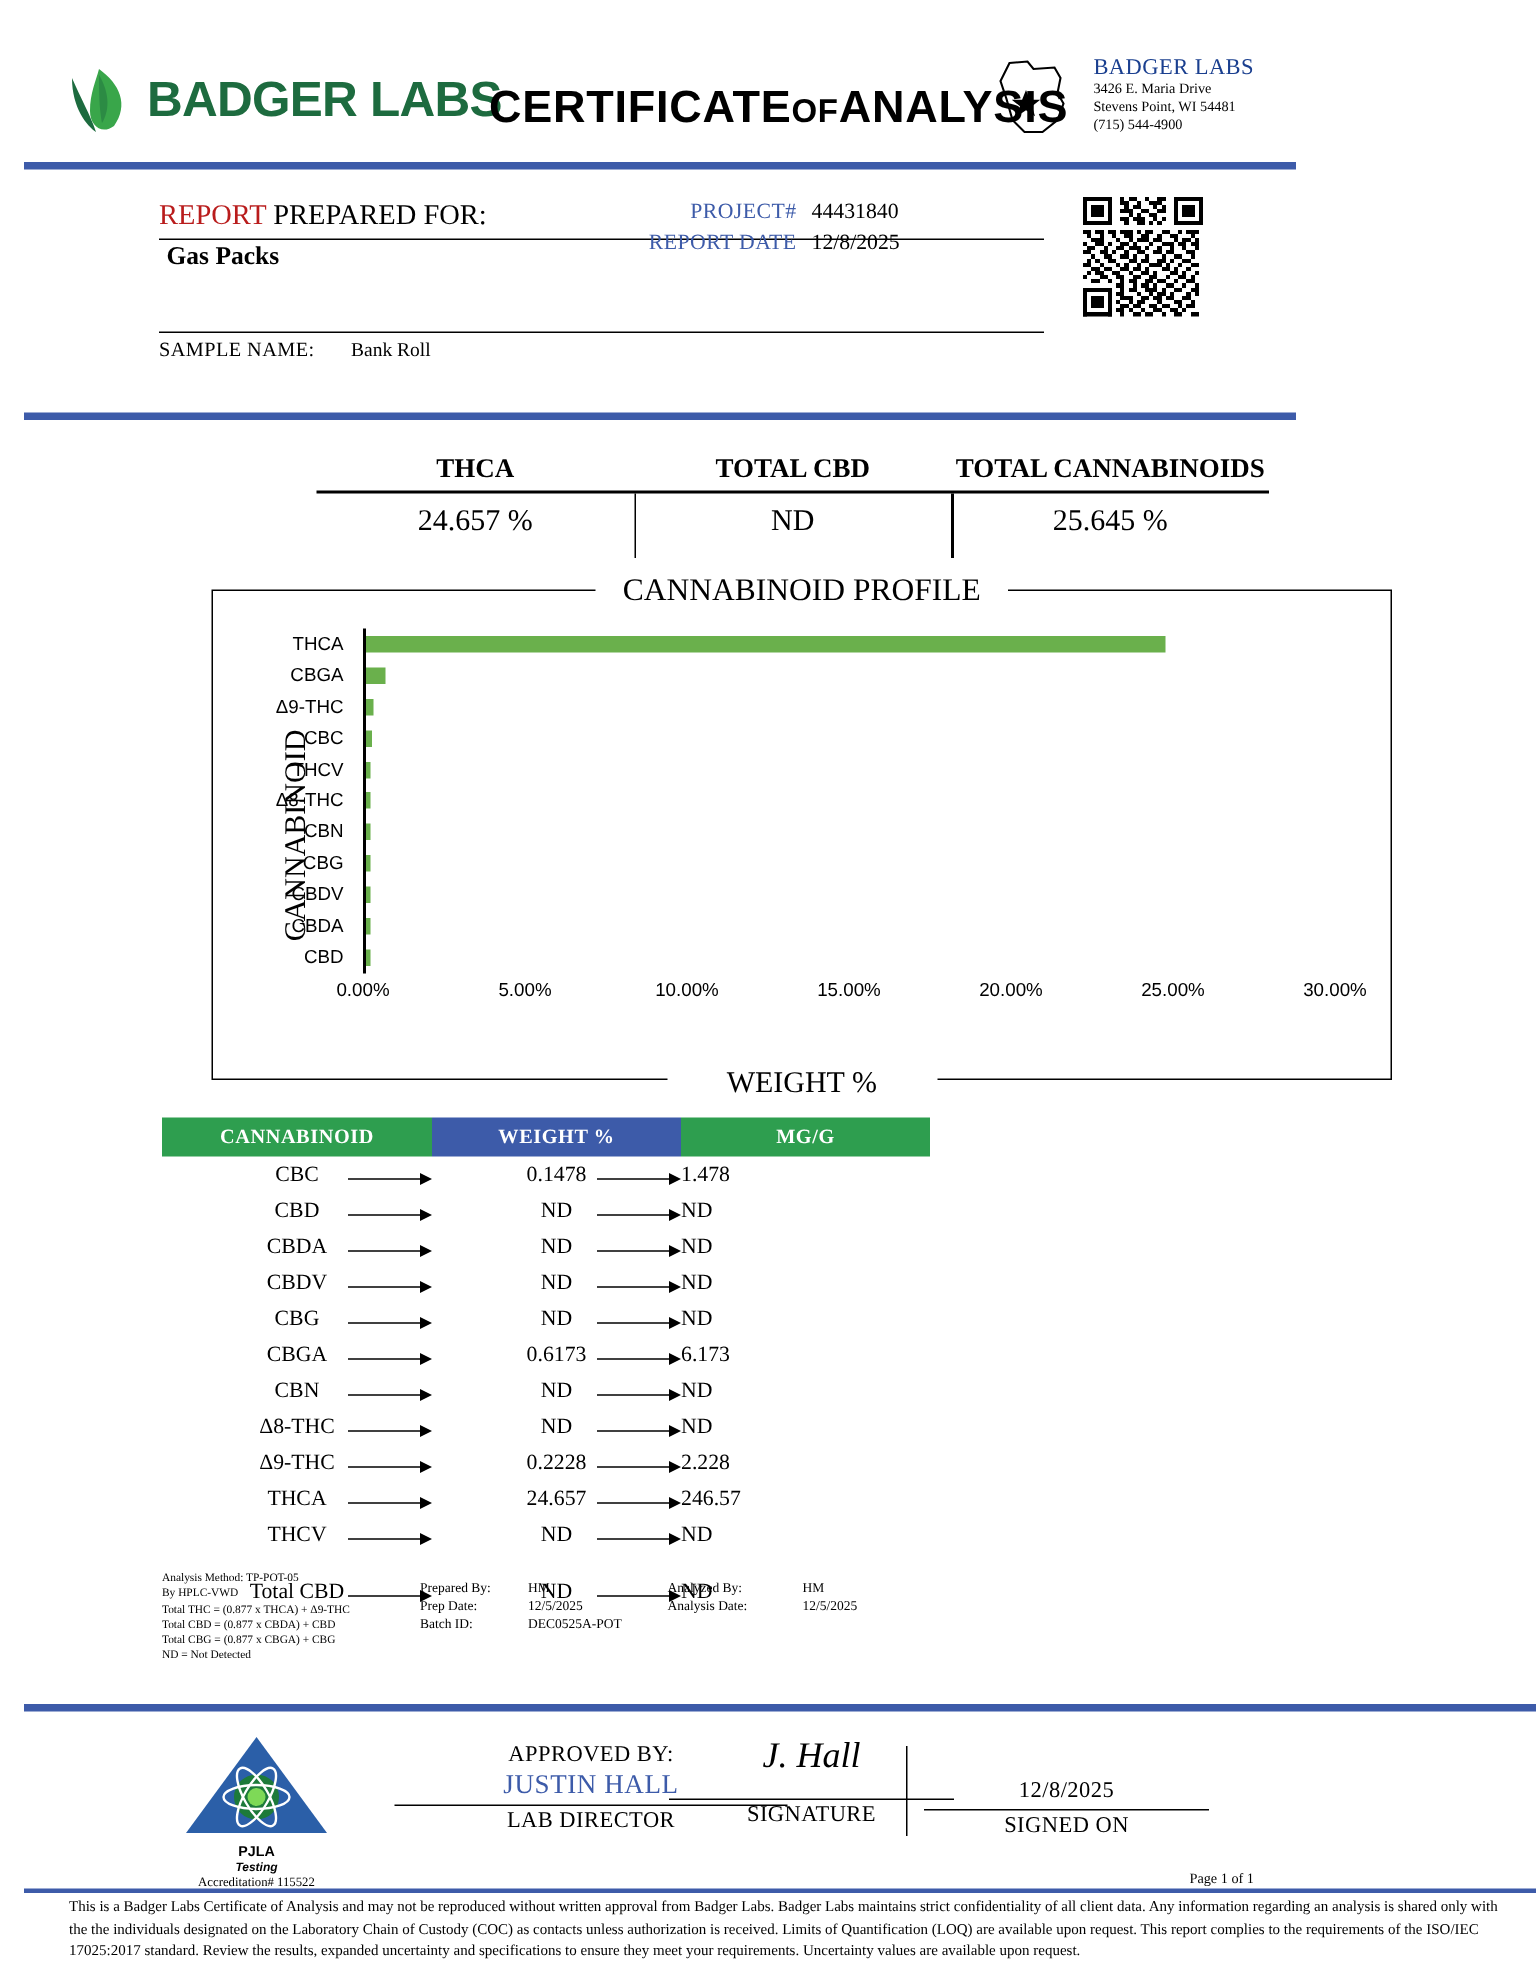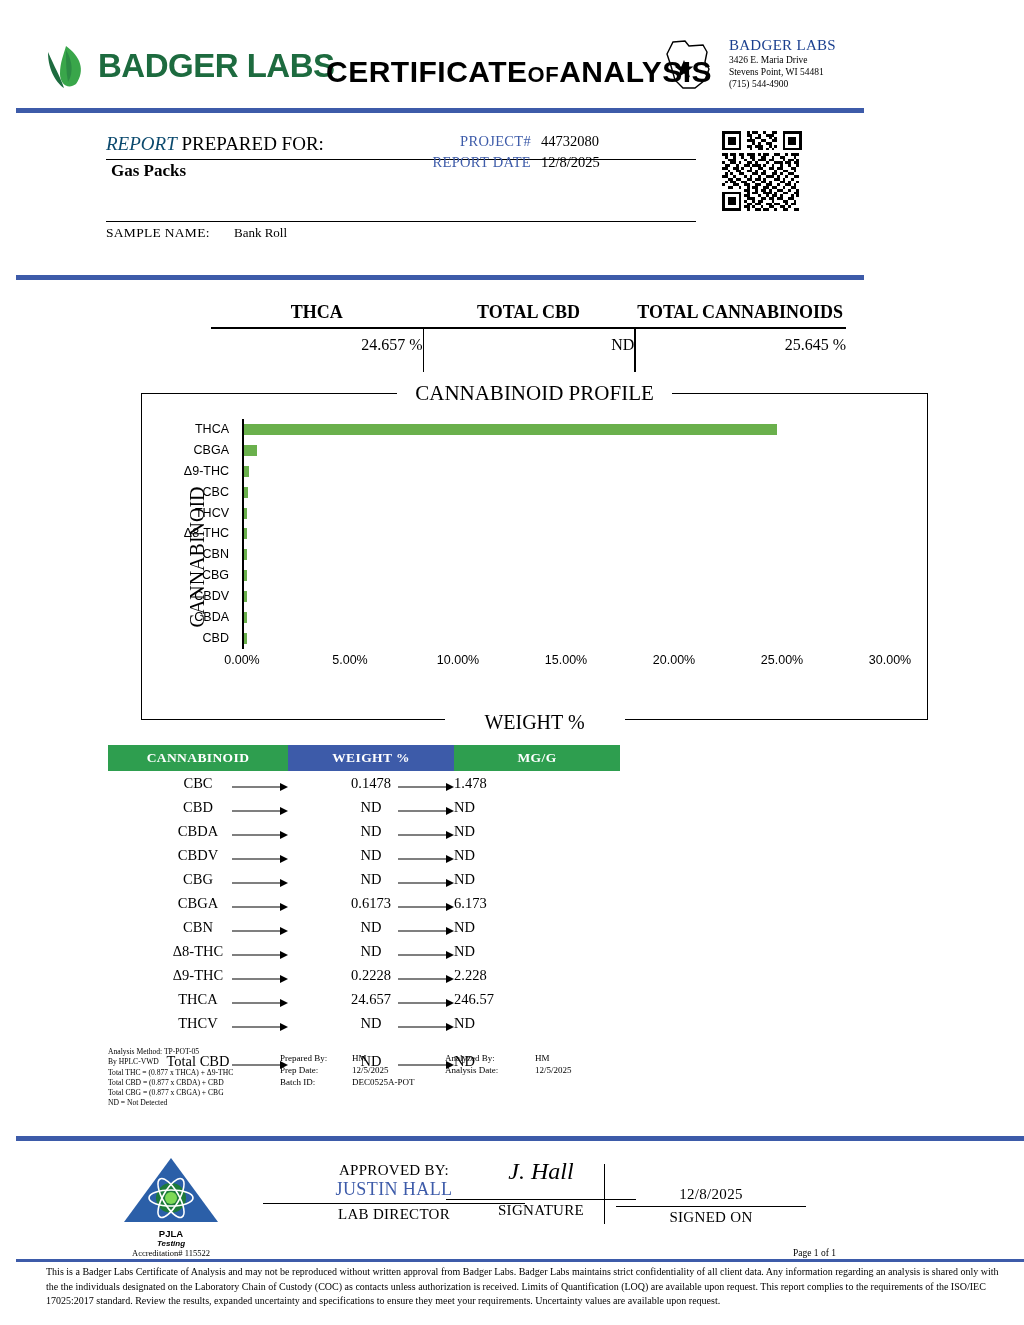--- a/index.html
+++ b/index.html
@@ -36,42 +36,42 @@
 
   .rule-blue { height:5px; background:#3d5ba9; width:100%; }
   .rule-blue-thin { height:3px; background:#3d5ba9; width:100%; }
 
   
   .report-sec { position:relative; height:162px; }
   .report-head {
     position:absolute; left:90px; top:20px;
     font-size:19px;
   }
-  .report-head .blue { color:#0c4a6e;font-style:italic; }
+  .report-head .blue { color:#b91c1c; }
   .hr1 { position:absolute; left:90px; top:46px; width:590px; height:1px; background:#000; }
   .hr2 { position:absolute; left:90px; top:108px; width:590px; height:1px; background:#000; }
   .client-name { position:absolute; left:95px; top:48px; font-size:17px; font-weight:bold; }
   .sample-name { position:absolute; left:90px; top:112px; font-size:13.5px; letter-spacing:.3px; }
   .sample-val { position:absolute; left:218px; top:112px; font-size:13px; }
 
   .meta-list { position:absolute; left:330px; top:18px; width:350px; }
   .meta-row { display:flex; justify-content:flex-start; font-size:14.5px; line-height:21px; }
   .meta-label { color:#3d5ba9; text-align:right; width:185px; padding-right:10px; letter-spacing:.3px; }
   .meta-value { color:#000; }
 
   .qr { position:absolute; left:706px; top:18px; width:80px; height:80px; }
   .qr svg { display:block; }
 
   
   .summary { position:relative; height:72px; margin-top:22px; }
   .sum-inner { position:absolute; left:195px; top:0; width:635px; }
   .sum-head { display:flex; font-weight:bold; font-size:18px; text-align:center; }
   .sum-head div { flex:1; padding-bottom:4px; }
   .sum-line { height:1.5px; background:#000; }
-  .sum-vals { display:flex; font-size:16px; text-align:right; position:relative;font-family:Liberation Serif, serif; }
+  .sum-vals { display:flex; font-size:20px; text-align:center; position:relative;font-family:Liberation Serif, serif; }
   .sum-vals div { flex:1; padding-top:7px; }
   .sum-sep { position:absolute; top:0; width:1.5px; height:36px; background:#000; }
 
   
   .chart-box {
     position:absolute; left:125px; top:393px; width:785px; height:325px;
     border:1.5px solid #000;
   }
   .chart-title {
     position:absolute; left:0; right:0; top:-13px; text-align:center;
@@ -190,21 +190,21 @@
     </div>
     <div class="hr1"></div>
     <div class="client-name">Gas Packs</div>
     <div class="hr2"></div>
     <div class="sample-name">SAMPLE NAME:</div>
     <div class="sample-val">Bank Roll</div>
 
     <div class="meta-list">
       <div class="meta-row">
         <div class="meta-label">PROJECT#</div>
-        <div class="meta-value">44732080</div>
+        <div class="meta-value">44431840</div>
       </div>
       <div class="meta-row">
         <div class="meta-label">REPORT DATE</div>
         <div class="meta-value">12/8/2025</div>
       </div>
     </div>
 
     <div class="qr">
       <svg width="80" height="80" viewBox="0 0 29 29" shape-rendering="crispEdges">
         <rect width="29" height="29" fill="#fff"></rect>

